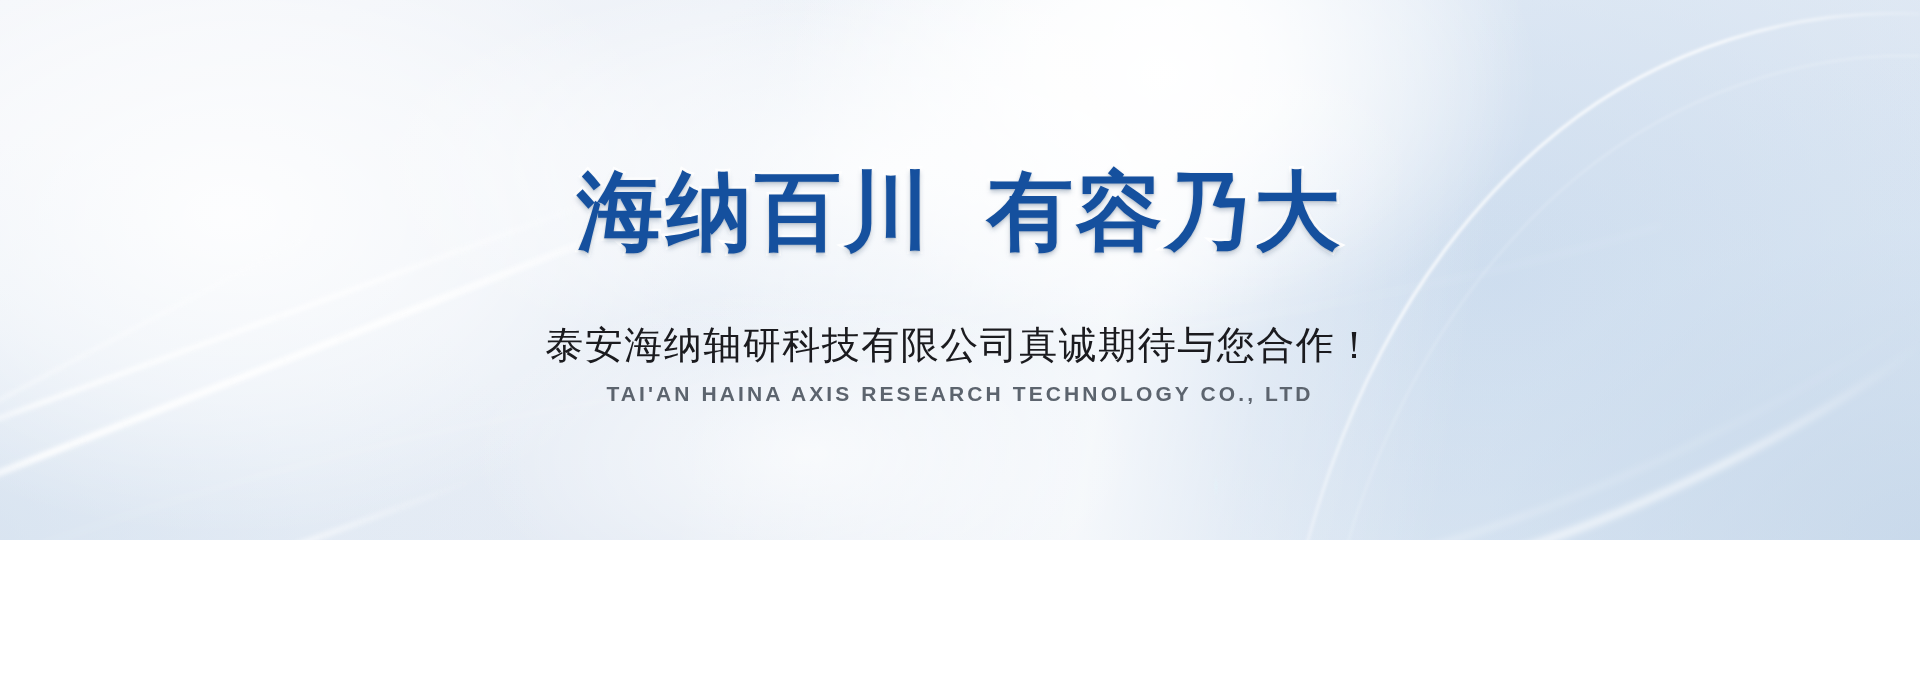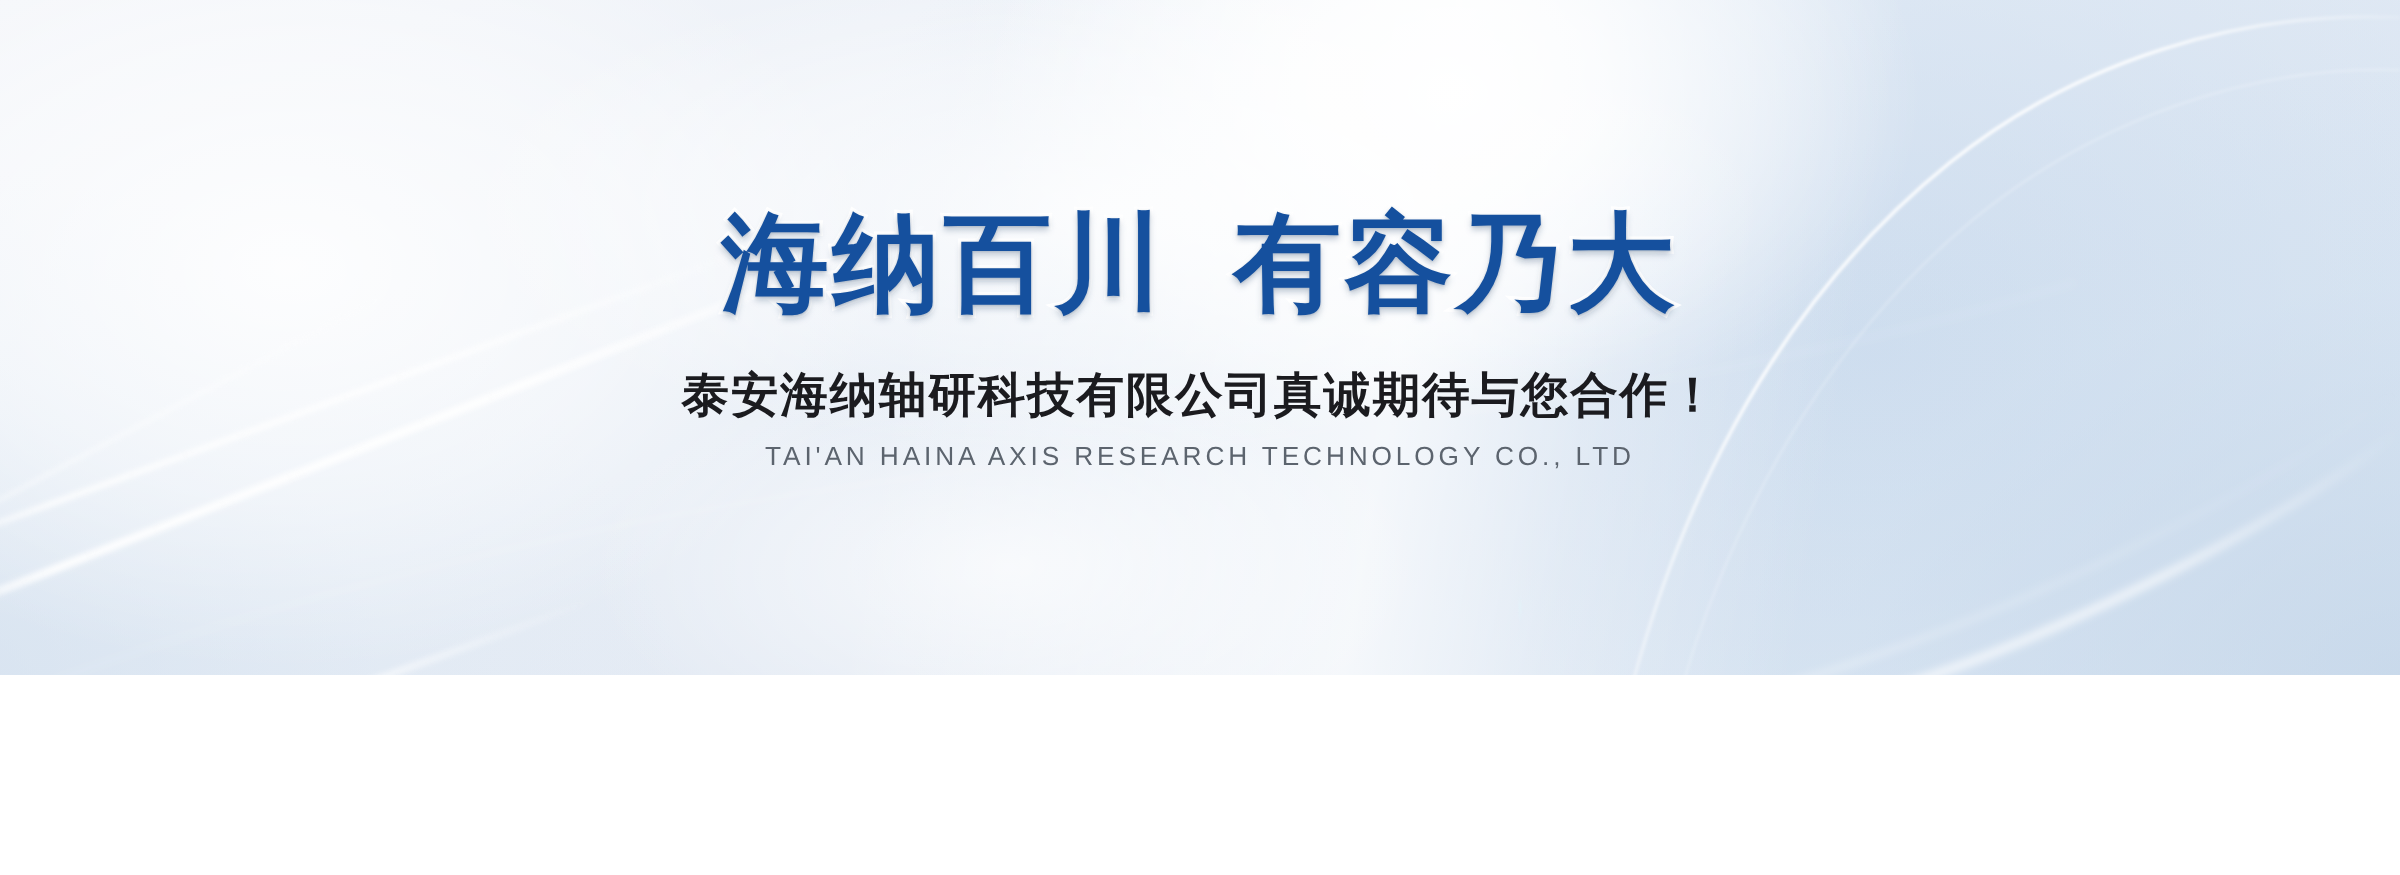--- a/index.html
+++ b/index.html
@@ -175,33 +175,33 @@
     color: #15509e;
     white-space: pre;
     -webkit-text-stroke: 5px #ffffff;
     paint-order: stroke fill;
     text-shadow:
       0 3px 5px rgba(120, 140, 165, 0.45),
       0 1px 2px rgba(120, 140, 165, 0.35);
   }
 
   .sub-cn {
-    margin-top: 44px;
+    margin-top: 72px;
     font-size: 38px;
     line-height: 1;
-    font-weight: 700;
+    font-weight: 400;
     letter-spacing: 1.5px;
     color: #1b1b1f;
   }
 
   .sub-en {
     margin-top: 19px;
     font-size: 21px;
     line-height: 1;
-    font-weight: 400;
+    font-weight: 700;
     letter-spacing: 3.1px;
     color: #5c646e;
     white-space: pre;
   }
 </style>
 </head>
 <body>
 
 <div id="banner">
 

